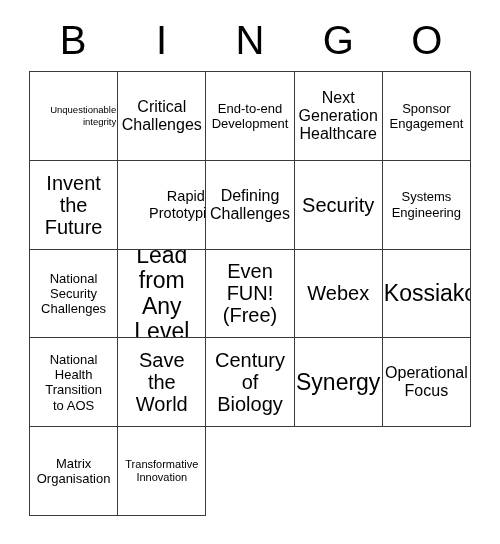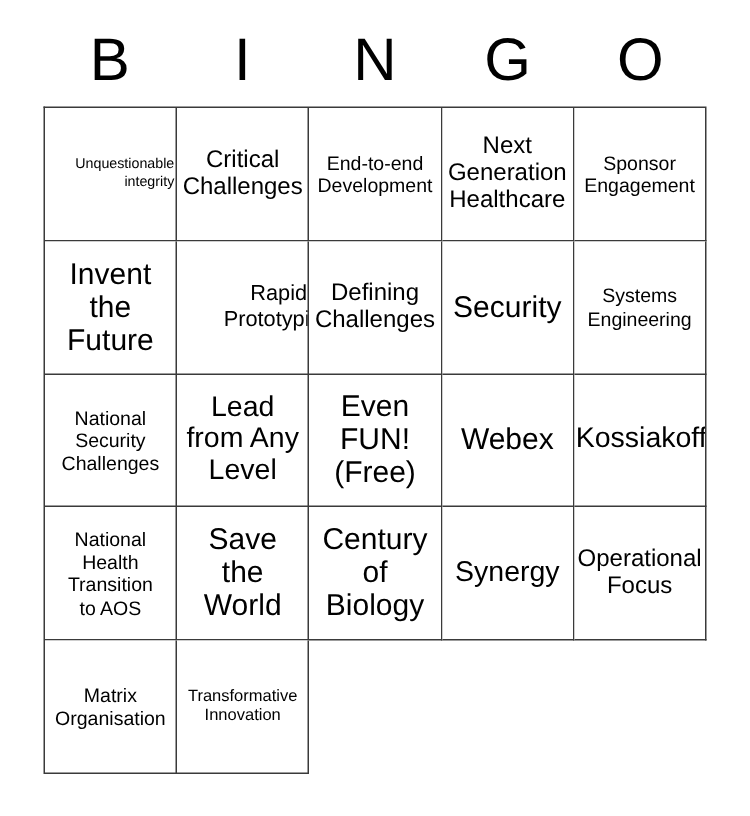--- a/index.html
+++ b/index.html
@@ -71,21 +71,21 @@
     line-height: 1.12;
     white-space: pre-line;
     font-weight: 400;
   }
   
   .fs-xs  .cell-text { font-size: 9.5px;  line-height: 1.22; text-align: right; }
   .fs-s   .cell-text { font-size: 11px;   line-height: 1.2; }
   .fs-sm  .cell-text { font-size: 13px;   line-height: 1.18; }
   .fs-m   .cell-text { font-size: 14.5px; line-height: 1.14; padding-left: 48px; }
   .fs-ml  .cell-text { font-size: 16px;   line-height: 1.12; }
-  .fs-l   .cell-text { font-size: 19px; line-height: 1.1; }
+  .fs-l   .cell-text { font-size: 23px; line-height: 1.1; }
   .fs-xl  .cell-text { font-size: 20px;   line-height: 1.1; }
 </style>
 </head>
 <body>
 
 <div class="card">
 
   <div class="header-row">
     <div class="header-letter">B</div>
     <div class="header-letter">I</div>

